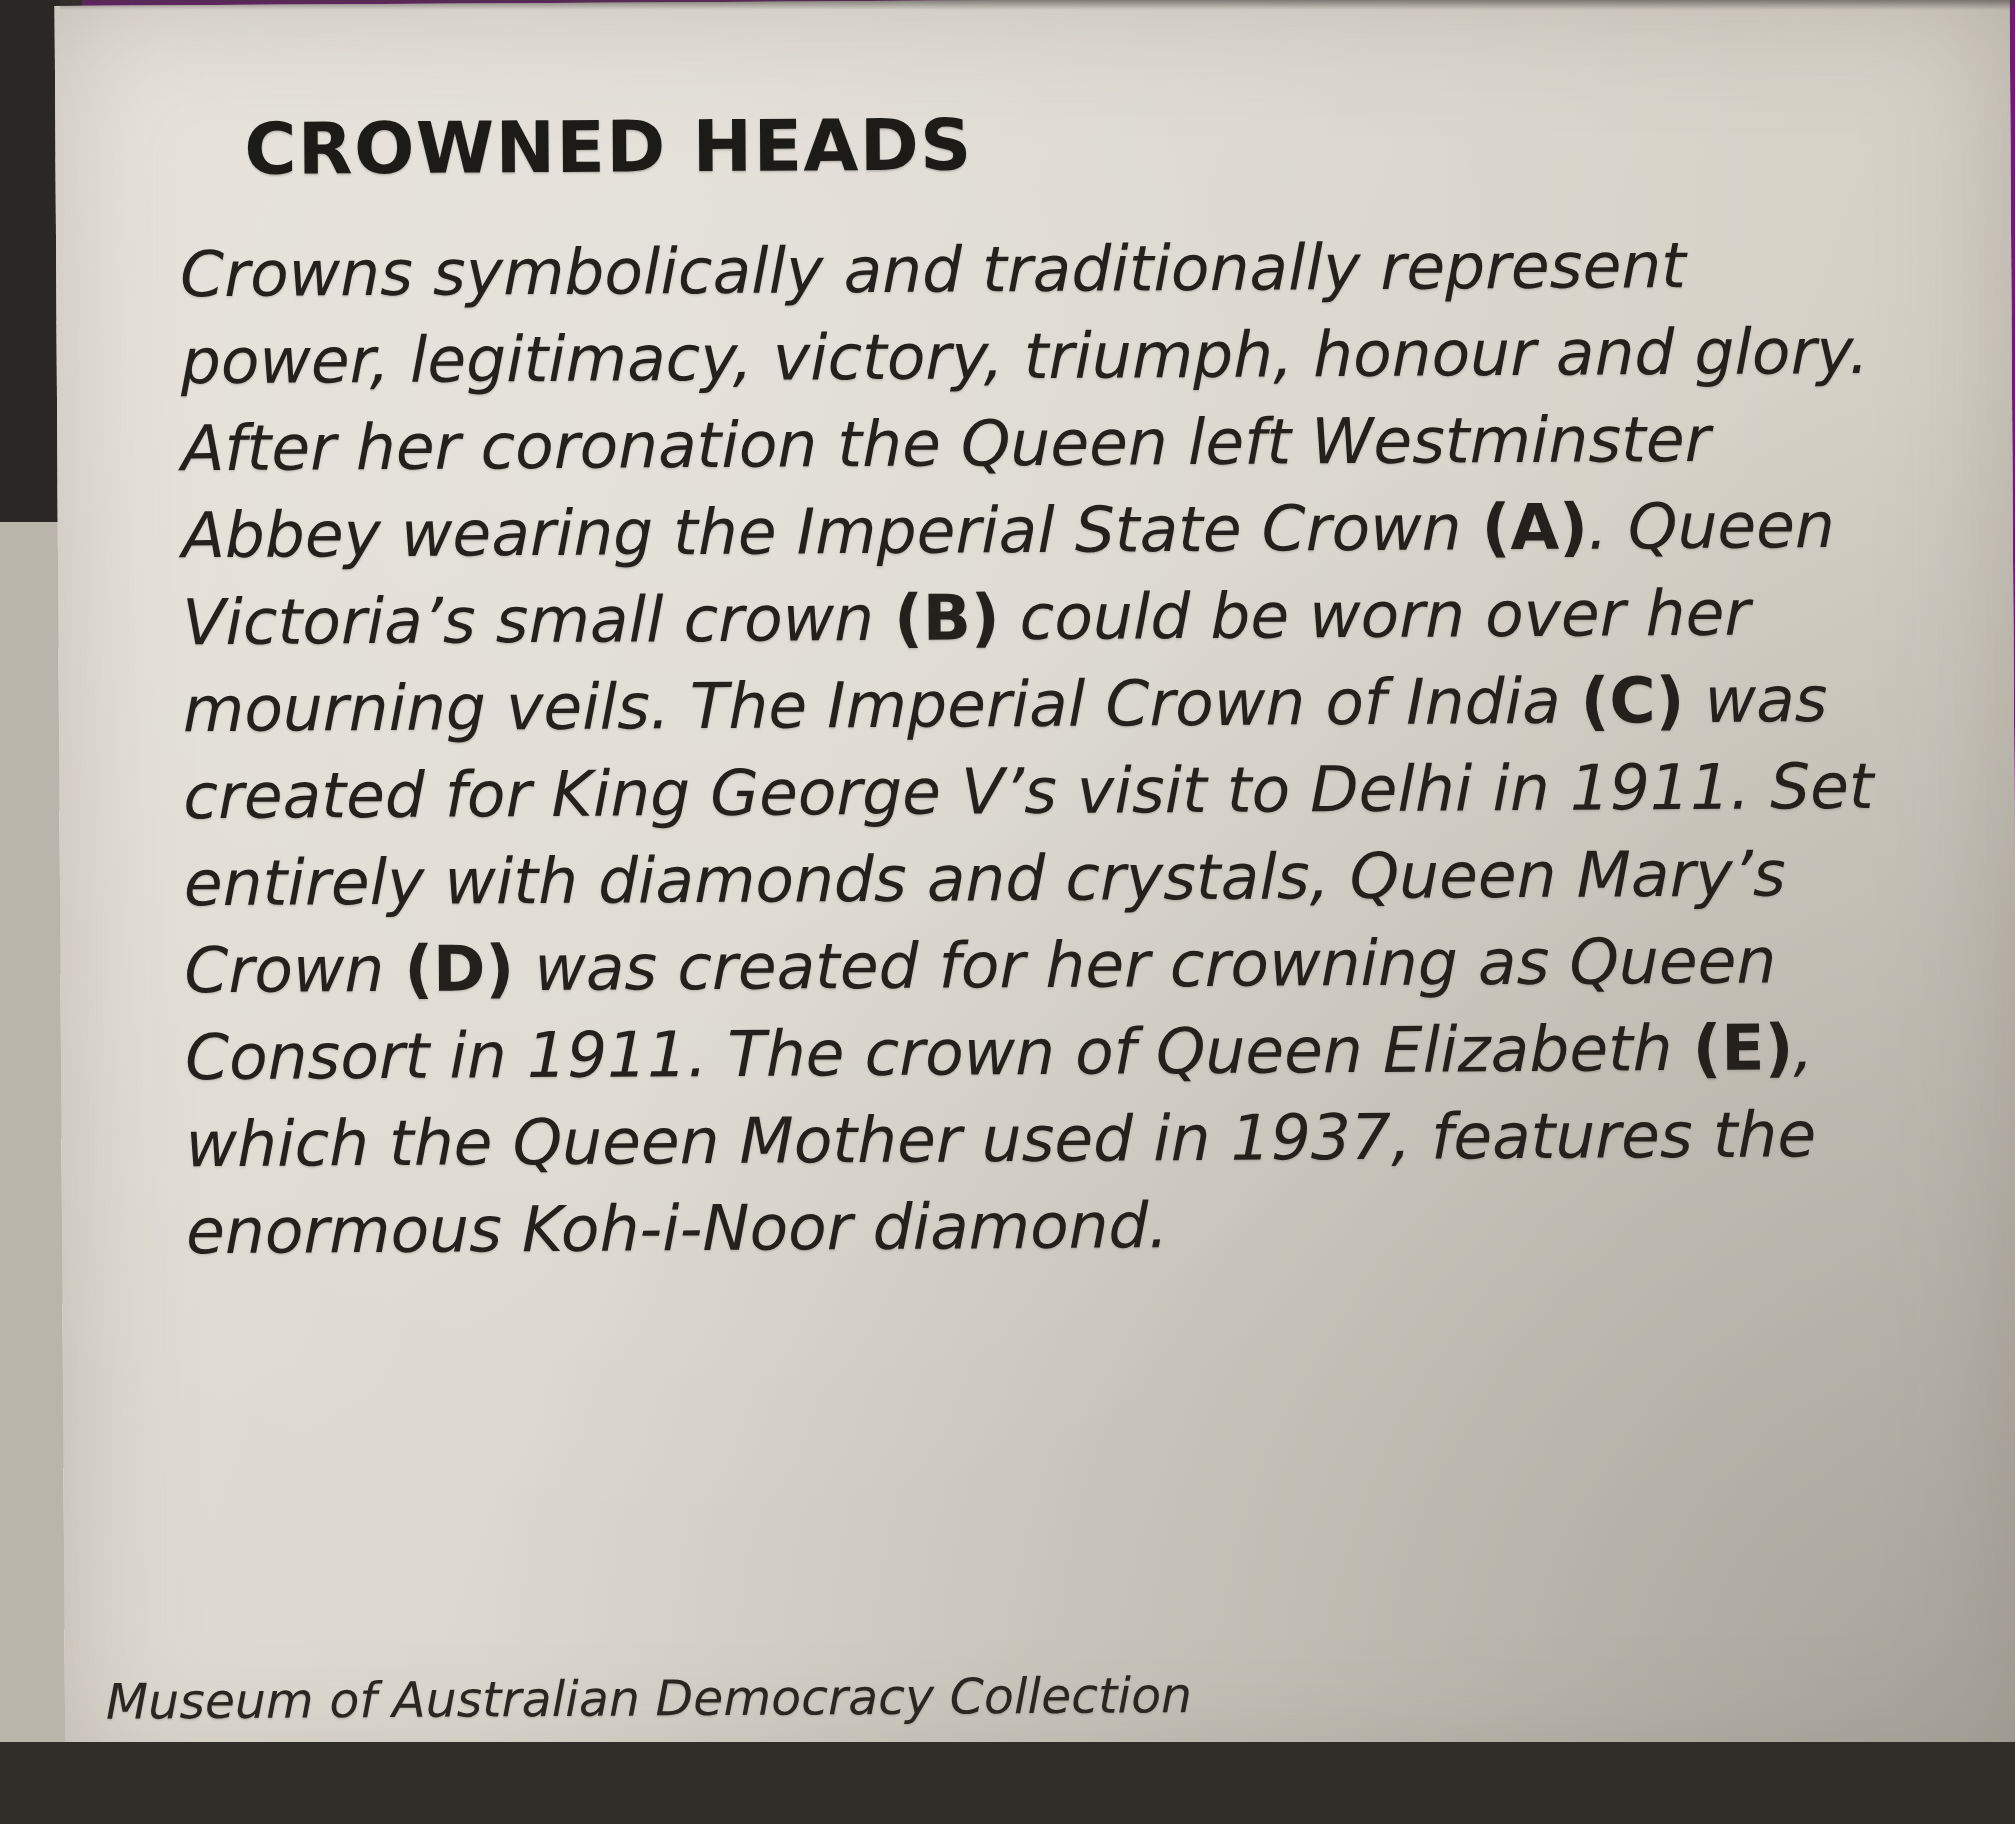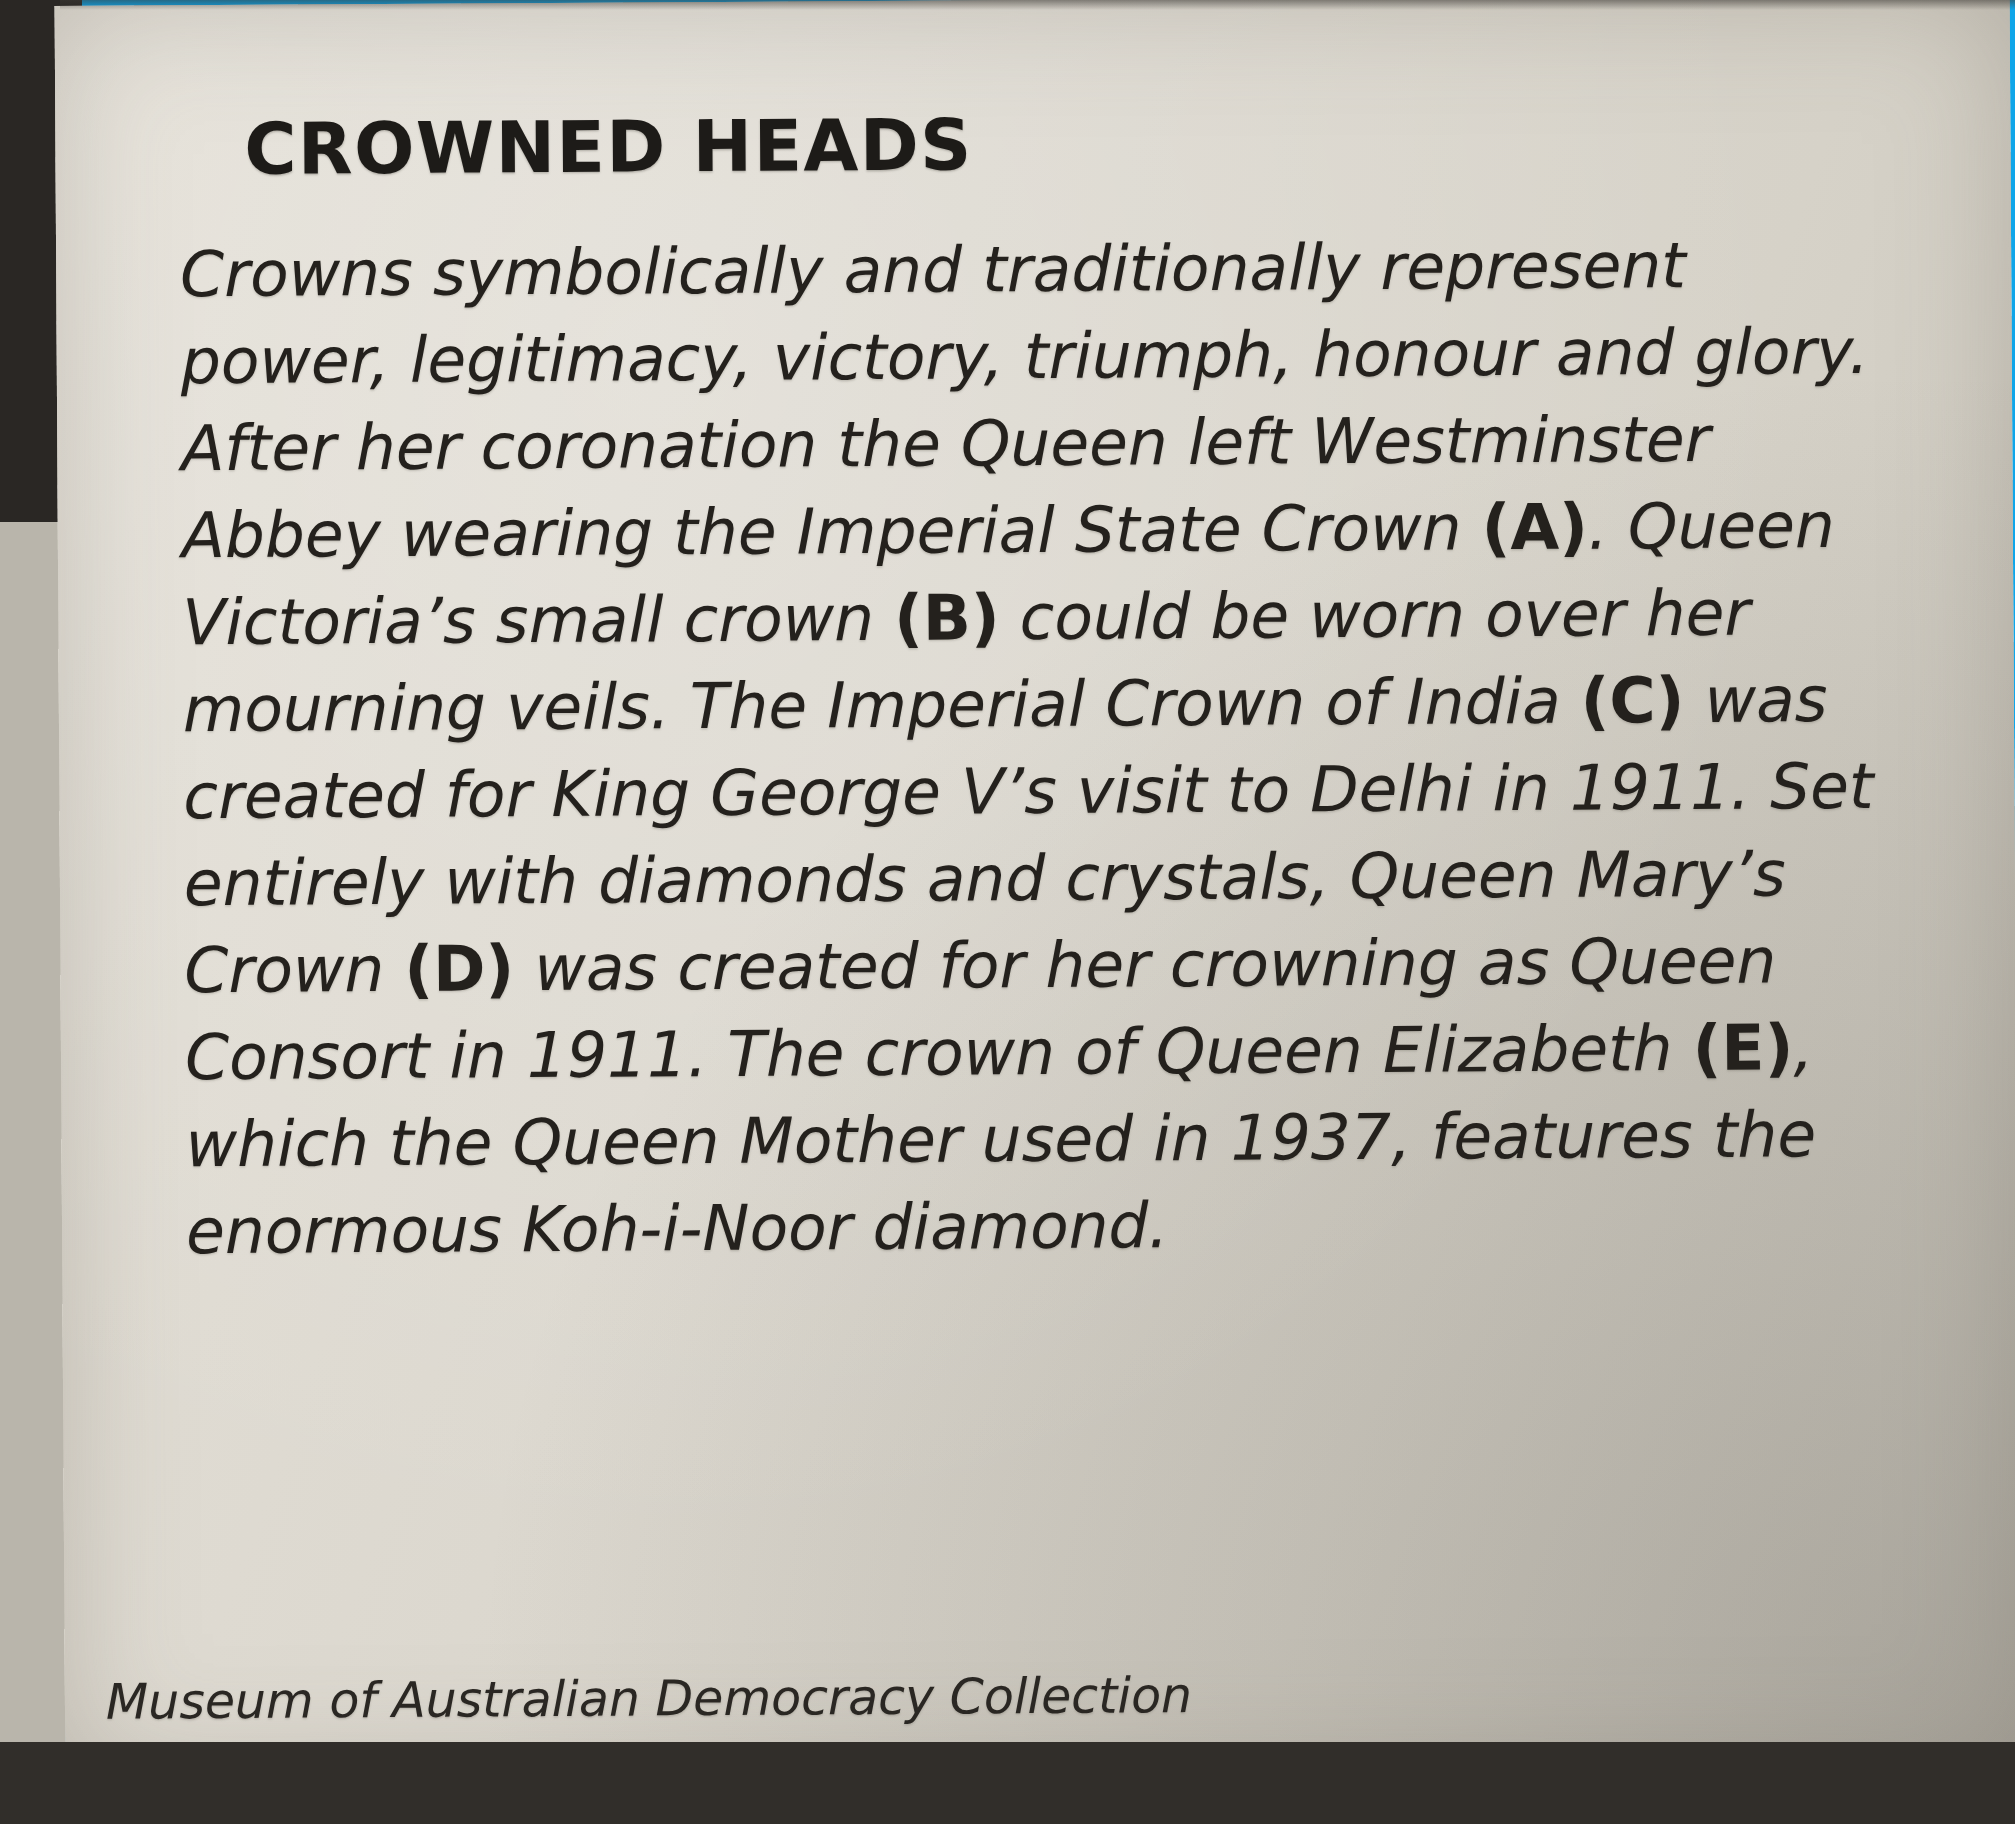--- a/index.html
+++ b/index.html
@@ -5,21 +5,21 @@
   html, body {
     margin: 0;
     padding: 0;
     background: #0f0e0c;
   }
   #screenshot {
     position: relative;
     width: 2015px;
     height: 1824px;
     overflow: hidden;
-    background: #0ea5e9;
+    background: #701a75;
     font-family: "DejaVu Sans", sans-serif;
   }
 
   
   .bg-dark-left {
     position: absolute;
     left: 0; top: 0;
     width: 82px; height: 563px;
     background: #2a2724;
   }

